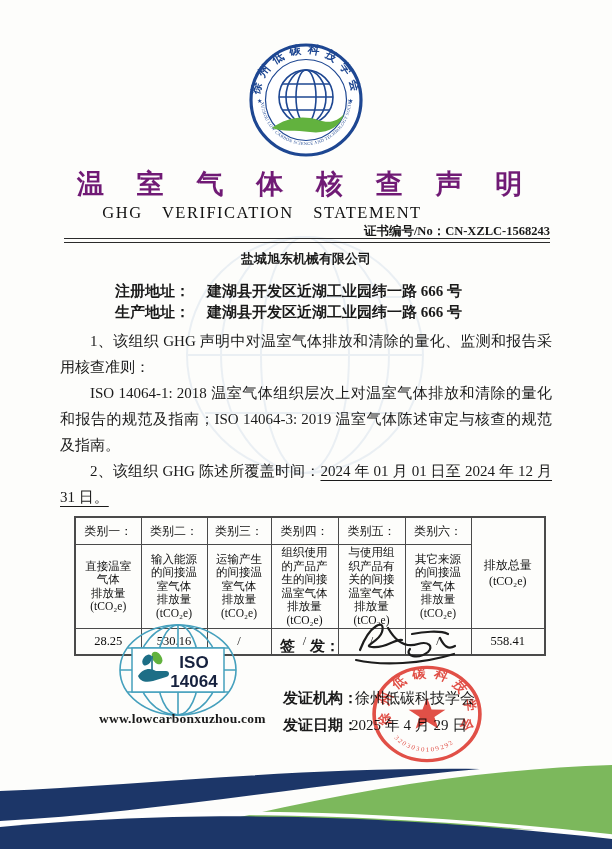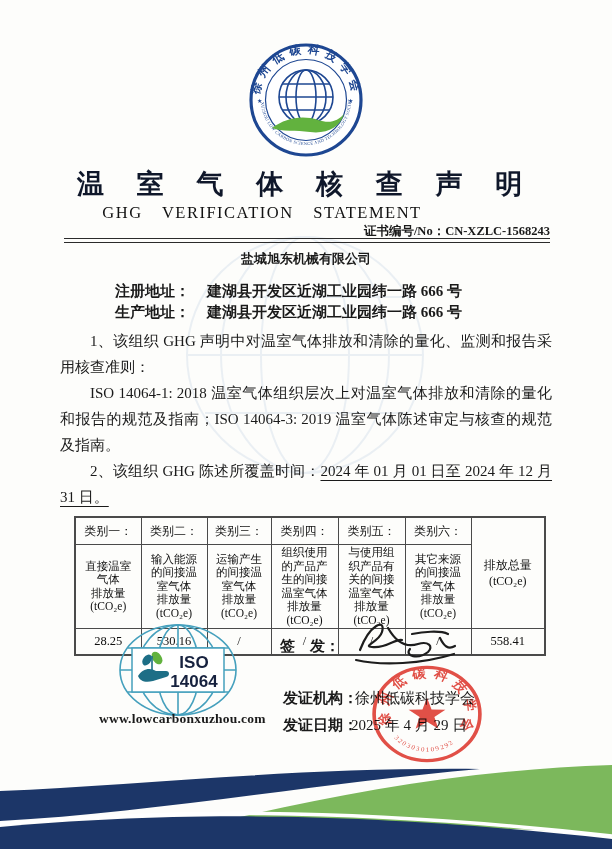--- a/index.html
+++ b/index.html
@@ -7,21 +7,21 @@
     width:612px;height:849px;position:relative;background:#fdfdfb;
     font-family:"Liberation Serif","DejaVu Serif",serif;color:#1a1a1a;overflow:hidden;
   }
   .abs{position:absolute;}
   
   .watermark{left:175px;top:225px;z-index:0;opacity:.10;}
   
   .emblem{left:248px;top:42px;z-index:2;}
   
   .title-cn{top:166px;left:0;width:612px;text-align:center;font-size:27px;font-weight:bold;
-    letter-spacing:13px;color:#0f172a;z-index:2;}
+    letter-spacing:13px;color:#701a75;z-index:2;}
   .title-en{top:203px;left:0;width:524px;text-align:center;font-size:16.5px;
     letter-spacing:1.5px;word-spacing:14px;color:#111;z-index:2;}
   .cert-line{top:223px;right:62px;font-size:12.5px;font-weight:bold;z-index:2;}
   .rule-double{top:238px;left:64px;width:486px;height:3px;
     border-top:1.6px solid #2b2b2b;border-bottom:1px solid #2b2b2b;z-index:2;}
   
   .company{top:250px;left:0;width:612px;text-align:center;font-size:13px;font-weight:bold;z-index:2;}
   .addr{left:115px;font-size:15px;font-weight:bold;display:flex;z-index:2;}
   .addr .lbl{width:92px;}
   .addr1{top:282px;} .addr2{top:303px;}

